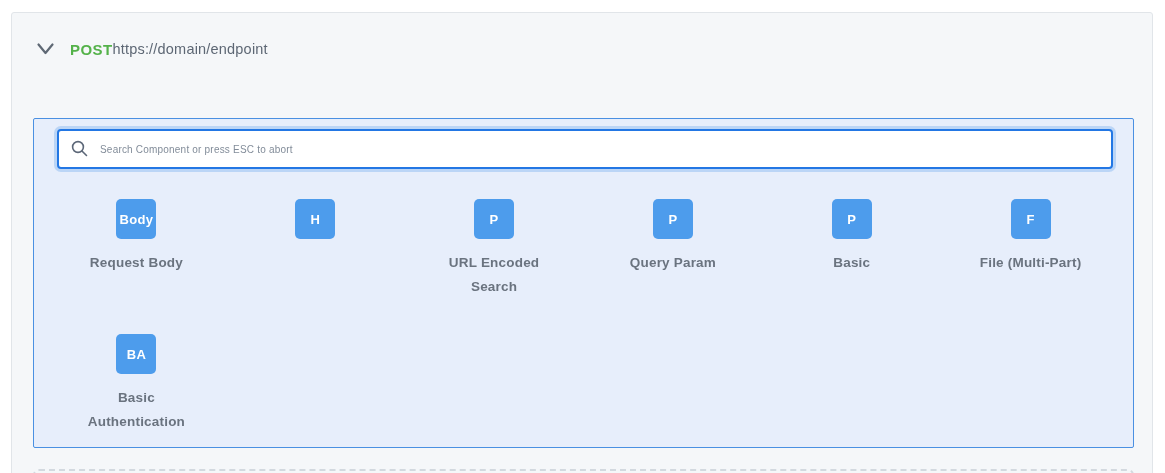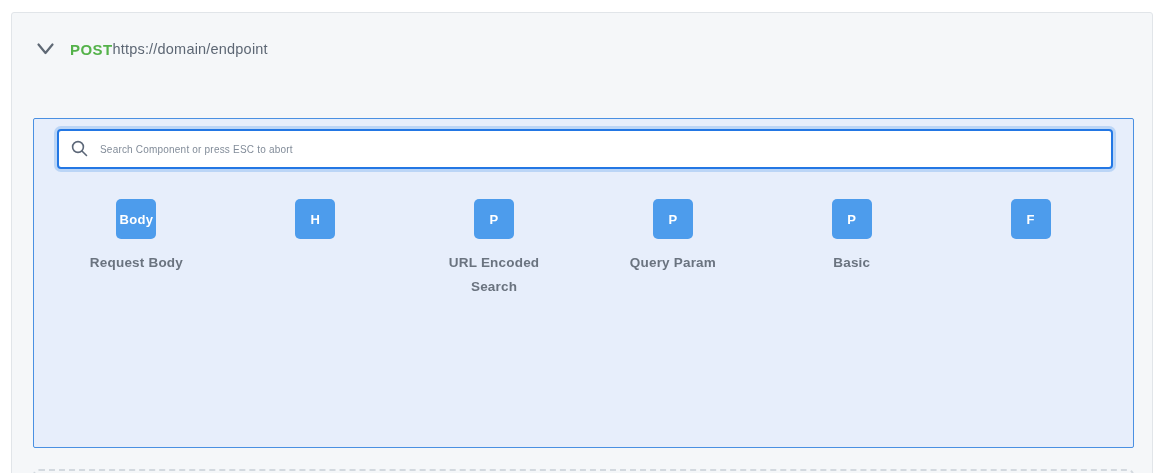--- a/index.html
+++ b/index.html
@@ -164,20 +164,26 @@
         <div class="component-cell">
           <div class="component-badge">P</div>
           <div class="component-label">Query Param</div>
         </div>
         <div class="component-cell">
           <div class="component-badge">P</div>
           <div class="component-label">Basic</div>
         </div>
         <div class="component-cell">
           <div class="component-badge">F</div>
+          <div class="component-label">File (Multi-Part)</div>
+        </div>
+        <div class="component-cell">
+          <div class="component-badge">BA</div>
+          <div class="component-label">Basic
+Authentication</div>
         </div>
       </div>
 
     </div>
 
     <div class="dropzone"></div>
 
   </div>
 </div>
 

